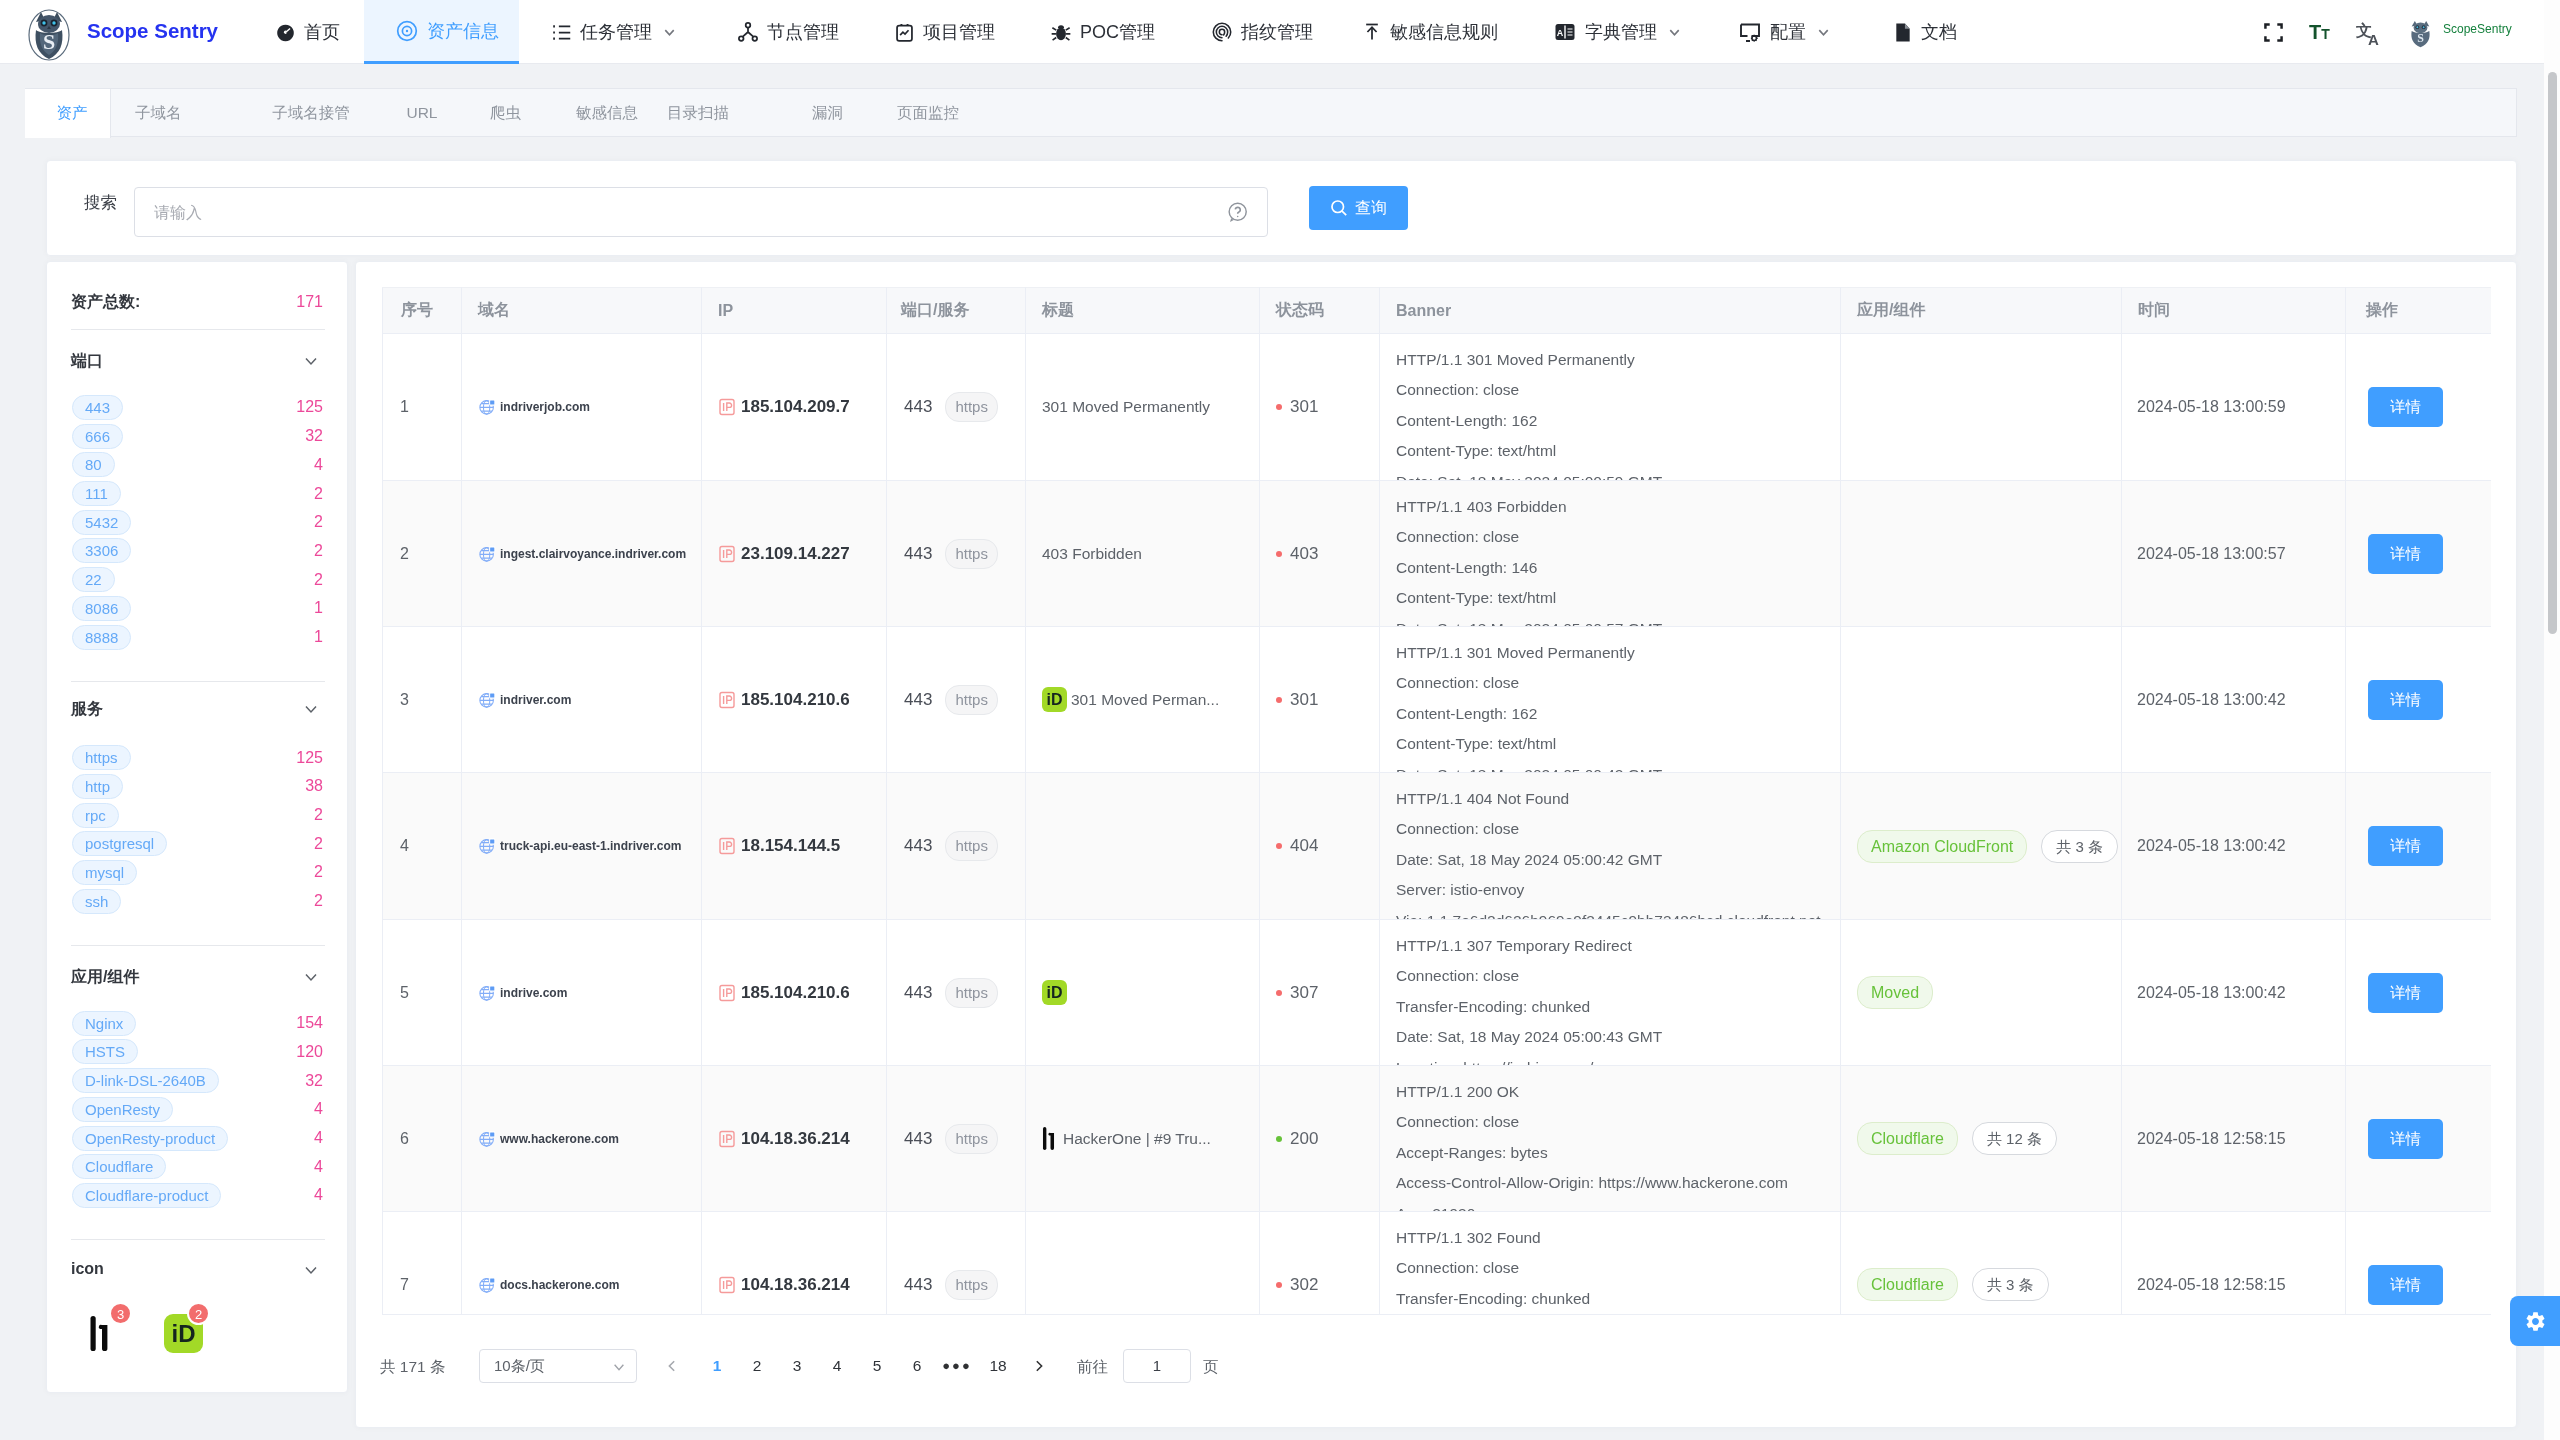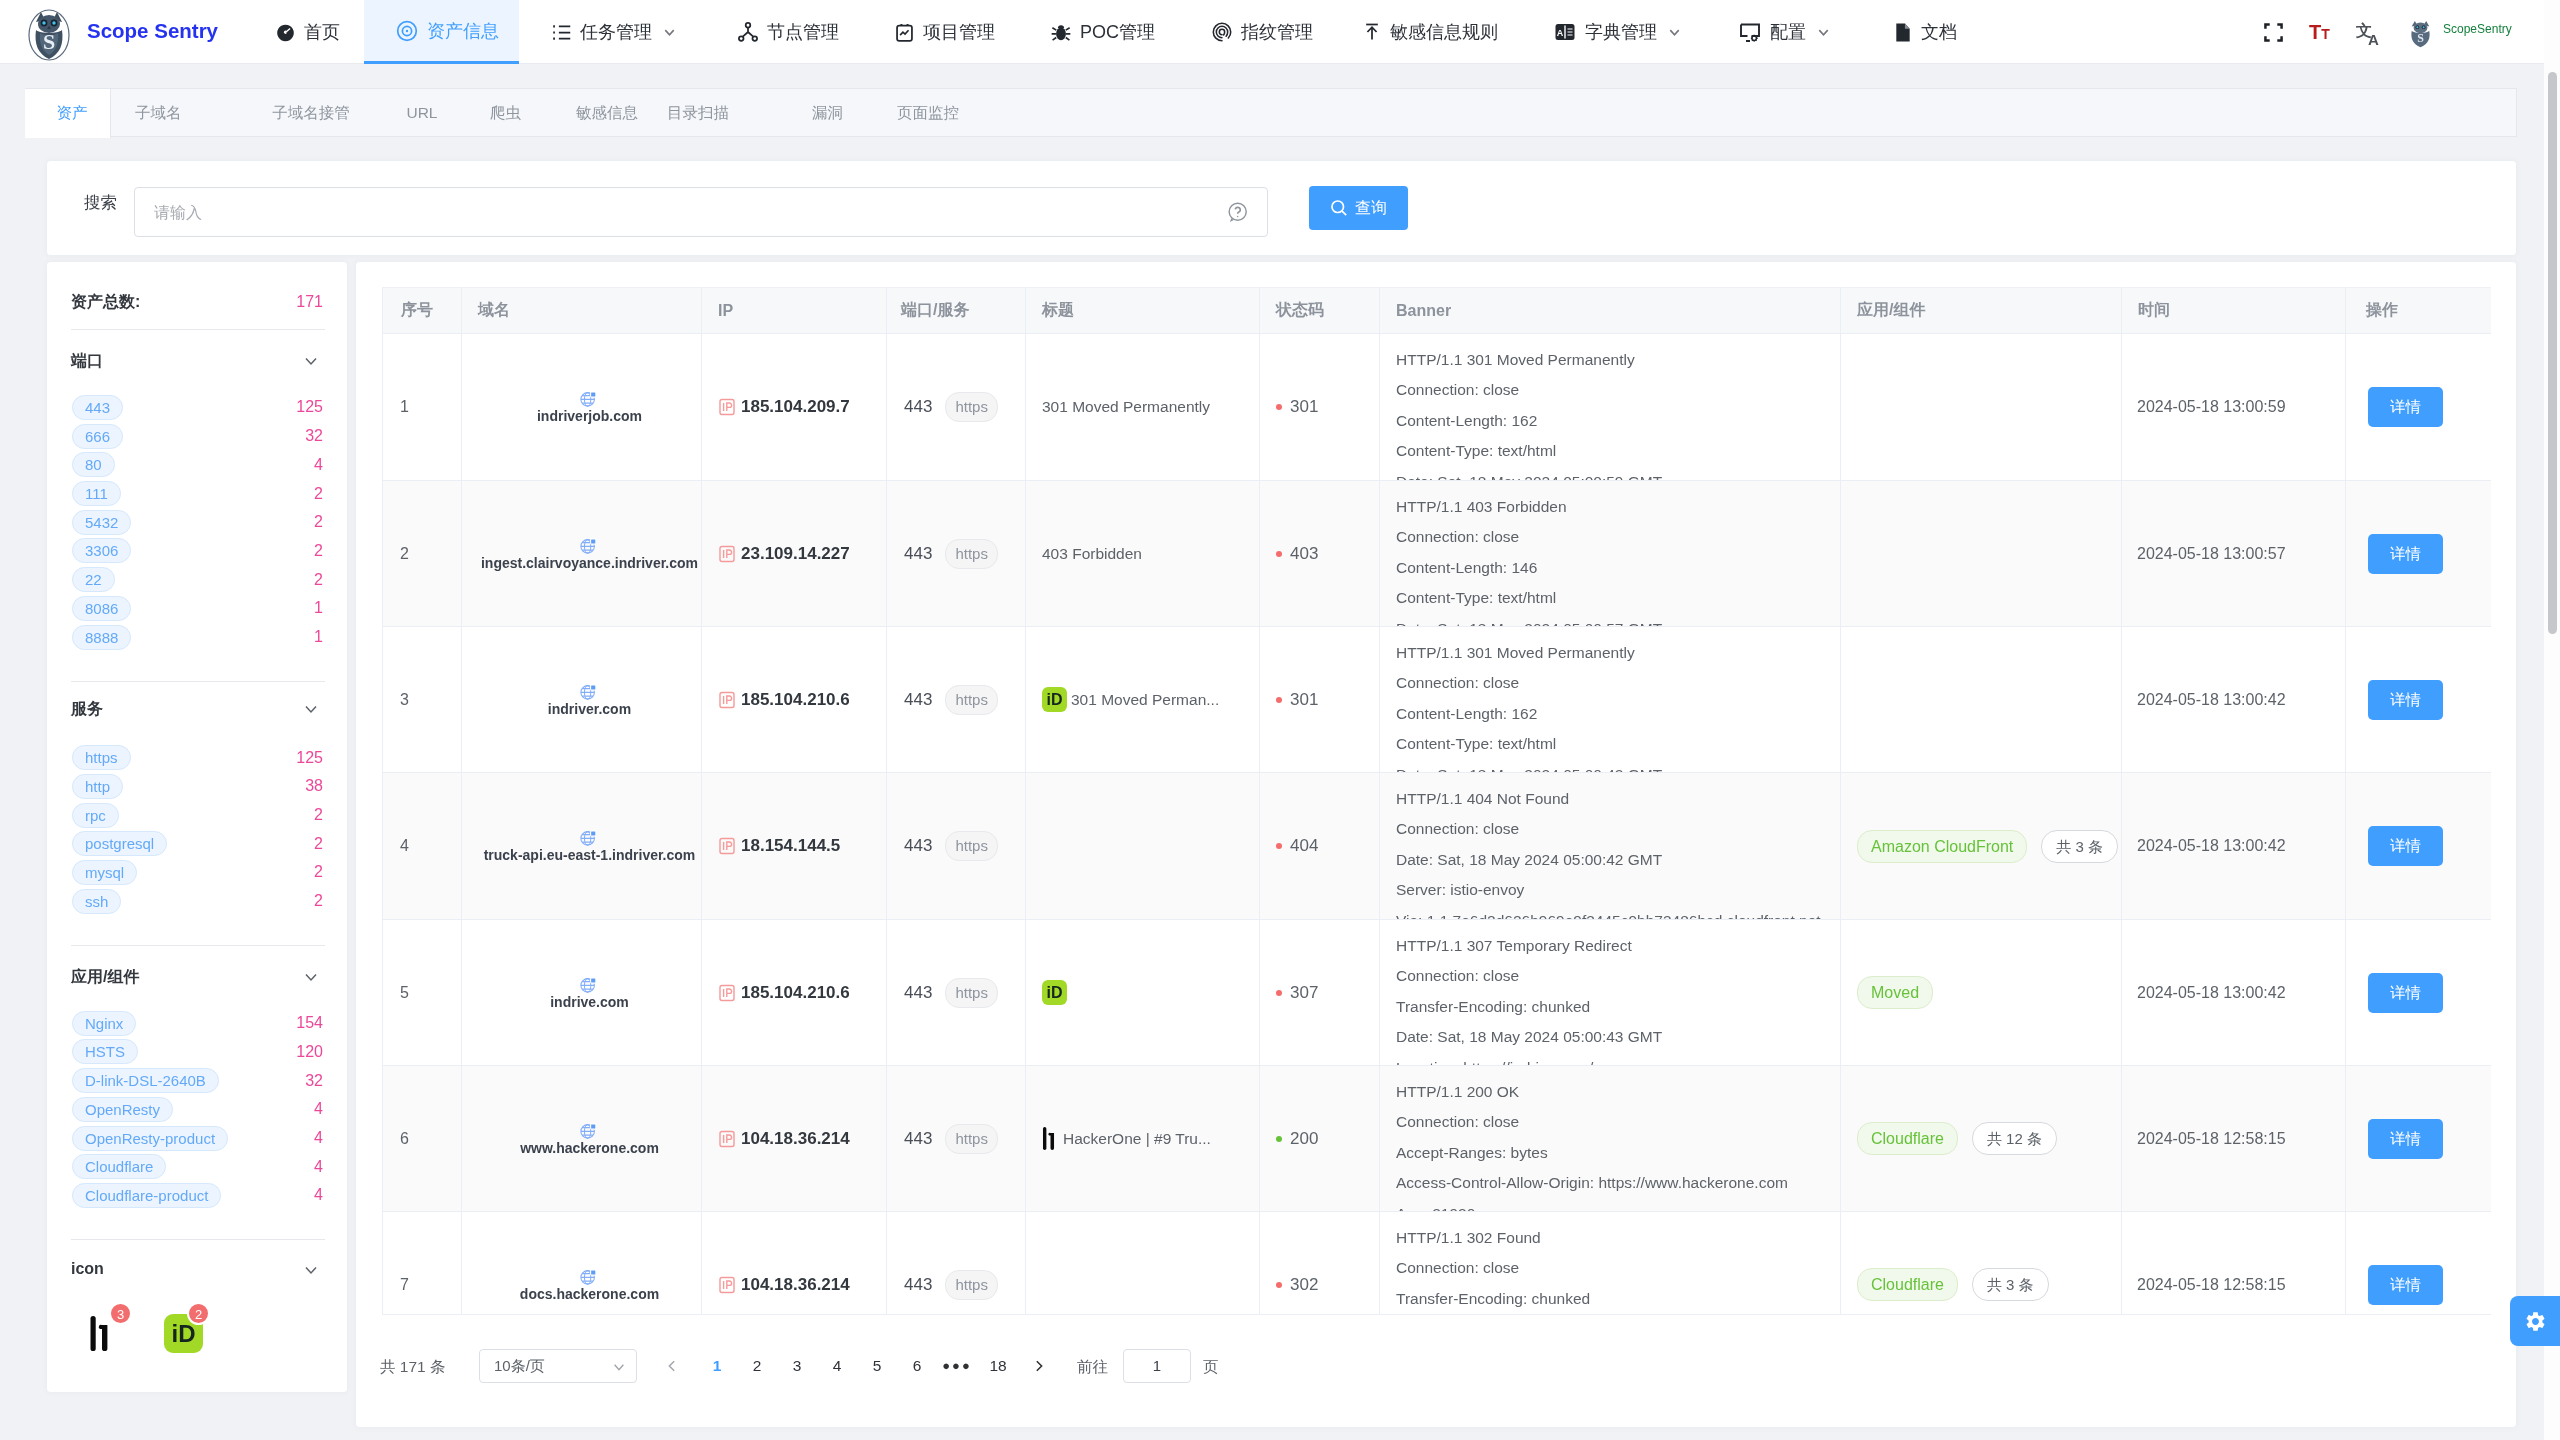--- a/index.html
+++ b/index.html
@@ -48,22 +48,22 @@
 
 
 #tablewrap { position:absolute; left:26px; top:25px; width:2109px; height:1028px;
   overflow:hidden; border-bottom:1px solid #ebeef5; }
 table { border-collapse:collapse; table-layout:fixed; width:2109px; }
 th { background:#f7f8fa; color:#8d939c; font-size:16px; font-weight:bold; text-align:left;
   border:1px solid #ebeef5; border-top:1px solid #eef0f4; height:46px; padding:0 0 0 16px; }
 td { border:1px solid #ebeef5; vertical-align:middle; padding:0 0 0 16px; overflow:hidden;
   color:#5d6269; font-size:16px; background:#fff; }
 tr.stripe td { background:#fafafa; }
-.domain { display:flex; align-items:center; font-weight:bold; font-size:14px; color:#3c424d;
-  white-space:nowrap;flex-direction:column; }
+.domain { display:flex; align-items:center; font-weight:bold; font-size:12px; color:#3c424d;
+  white-space:nowrap; }
 .domain svg { margin-right:4px; flex:none; }
 .ipline { display:flex; align-items:center; font-weight:bold; font-size:17px; color:#33383f;
   white-space:nowrap; }
 .ipline svg { margin-right:3px; flex:none; }
 .portline { display:flex; align-items:center; gap:13px; color:#4a4e57; font-size:17px; }
 .spill { display:inline-block; height:30px; line-height:28px; padding:0 9px;
   background:#f5f5f6; border:1px solid #e7e9ec; border-radius:14px; color:#8f949e;
   font-size:15px; }
 .titleline { display:flex; align-items:center; gap:4px; color:#5d6269; font-size:15.5px;
   white-space:nowrap; }
@@ -243,21 +243,21 @@
         <svg width="20" height="21" viewBox="0 0 20 22">
           <path d="M3 1.5 h9 l5 5.5 v13.5 h-14 Z" fill="#23272e"></path>
           <path d="M12 1.5 l5 5.5 h-5 Z" fill="#8a8f96"></path>
         </svg>
       </span>文档
   </div>
 
   <svg class="abs" style="left:2264px;top:23px" width="19" height="19" viewBox="0 0 20 20" fill="none" stroke="#1c1f24" stroke-width="2.6">
       <path d="M1.5 6 V1.5 H6 M14 1.5 H18.5 V6 M18.5 14 V18.5 H14 M6 18.5 H1.5 V14"></path>
     </svg>
-  <div class="abs" style="left:2309px;top:21px;font-size:20px;font-weight:bold;color:#b91c1c">T<span style="font-size:14px">T</span></div>
+  <div class="abs" style="left:2309px;top:21px;font-size:20px;font-weight:bold;color:#14532d">T<span style="font-size:14px">T</span></div>
   <svg class="abs" style="left:2356px;top:20px" width="26" height="26" viewBox="0 0 26 26">
       <g fill="#4c5158">
         <text x="0" y="16" font-size="16" font-weight="bold" font-family="Liberation Sans">文</text>
         <text x="12" y="25" font-size="15" font-weight="bold" font-family="Liberation Sans">A</text>
       </g>
     </svg>
   <svg class="abs" style="left:2407px;top:19px" width="27" height="29" viewBox="0 0 42 46">
     <path d="M7 12 L12 3 L16 10 Z" fill="#56687a"></path>
       <path d="M35 12 L30 3 L26 10 Z" fill="#56687a"></path>
     <ellipse cx="21" cy="14" rx="11" ry="8.5" fill="#5d7082"></ellipse>

